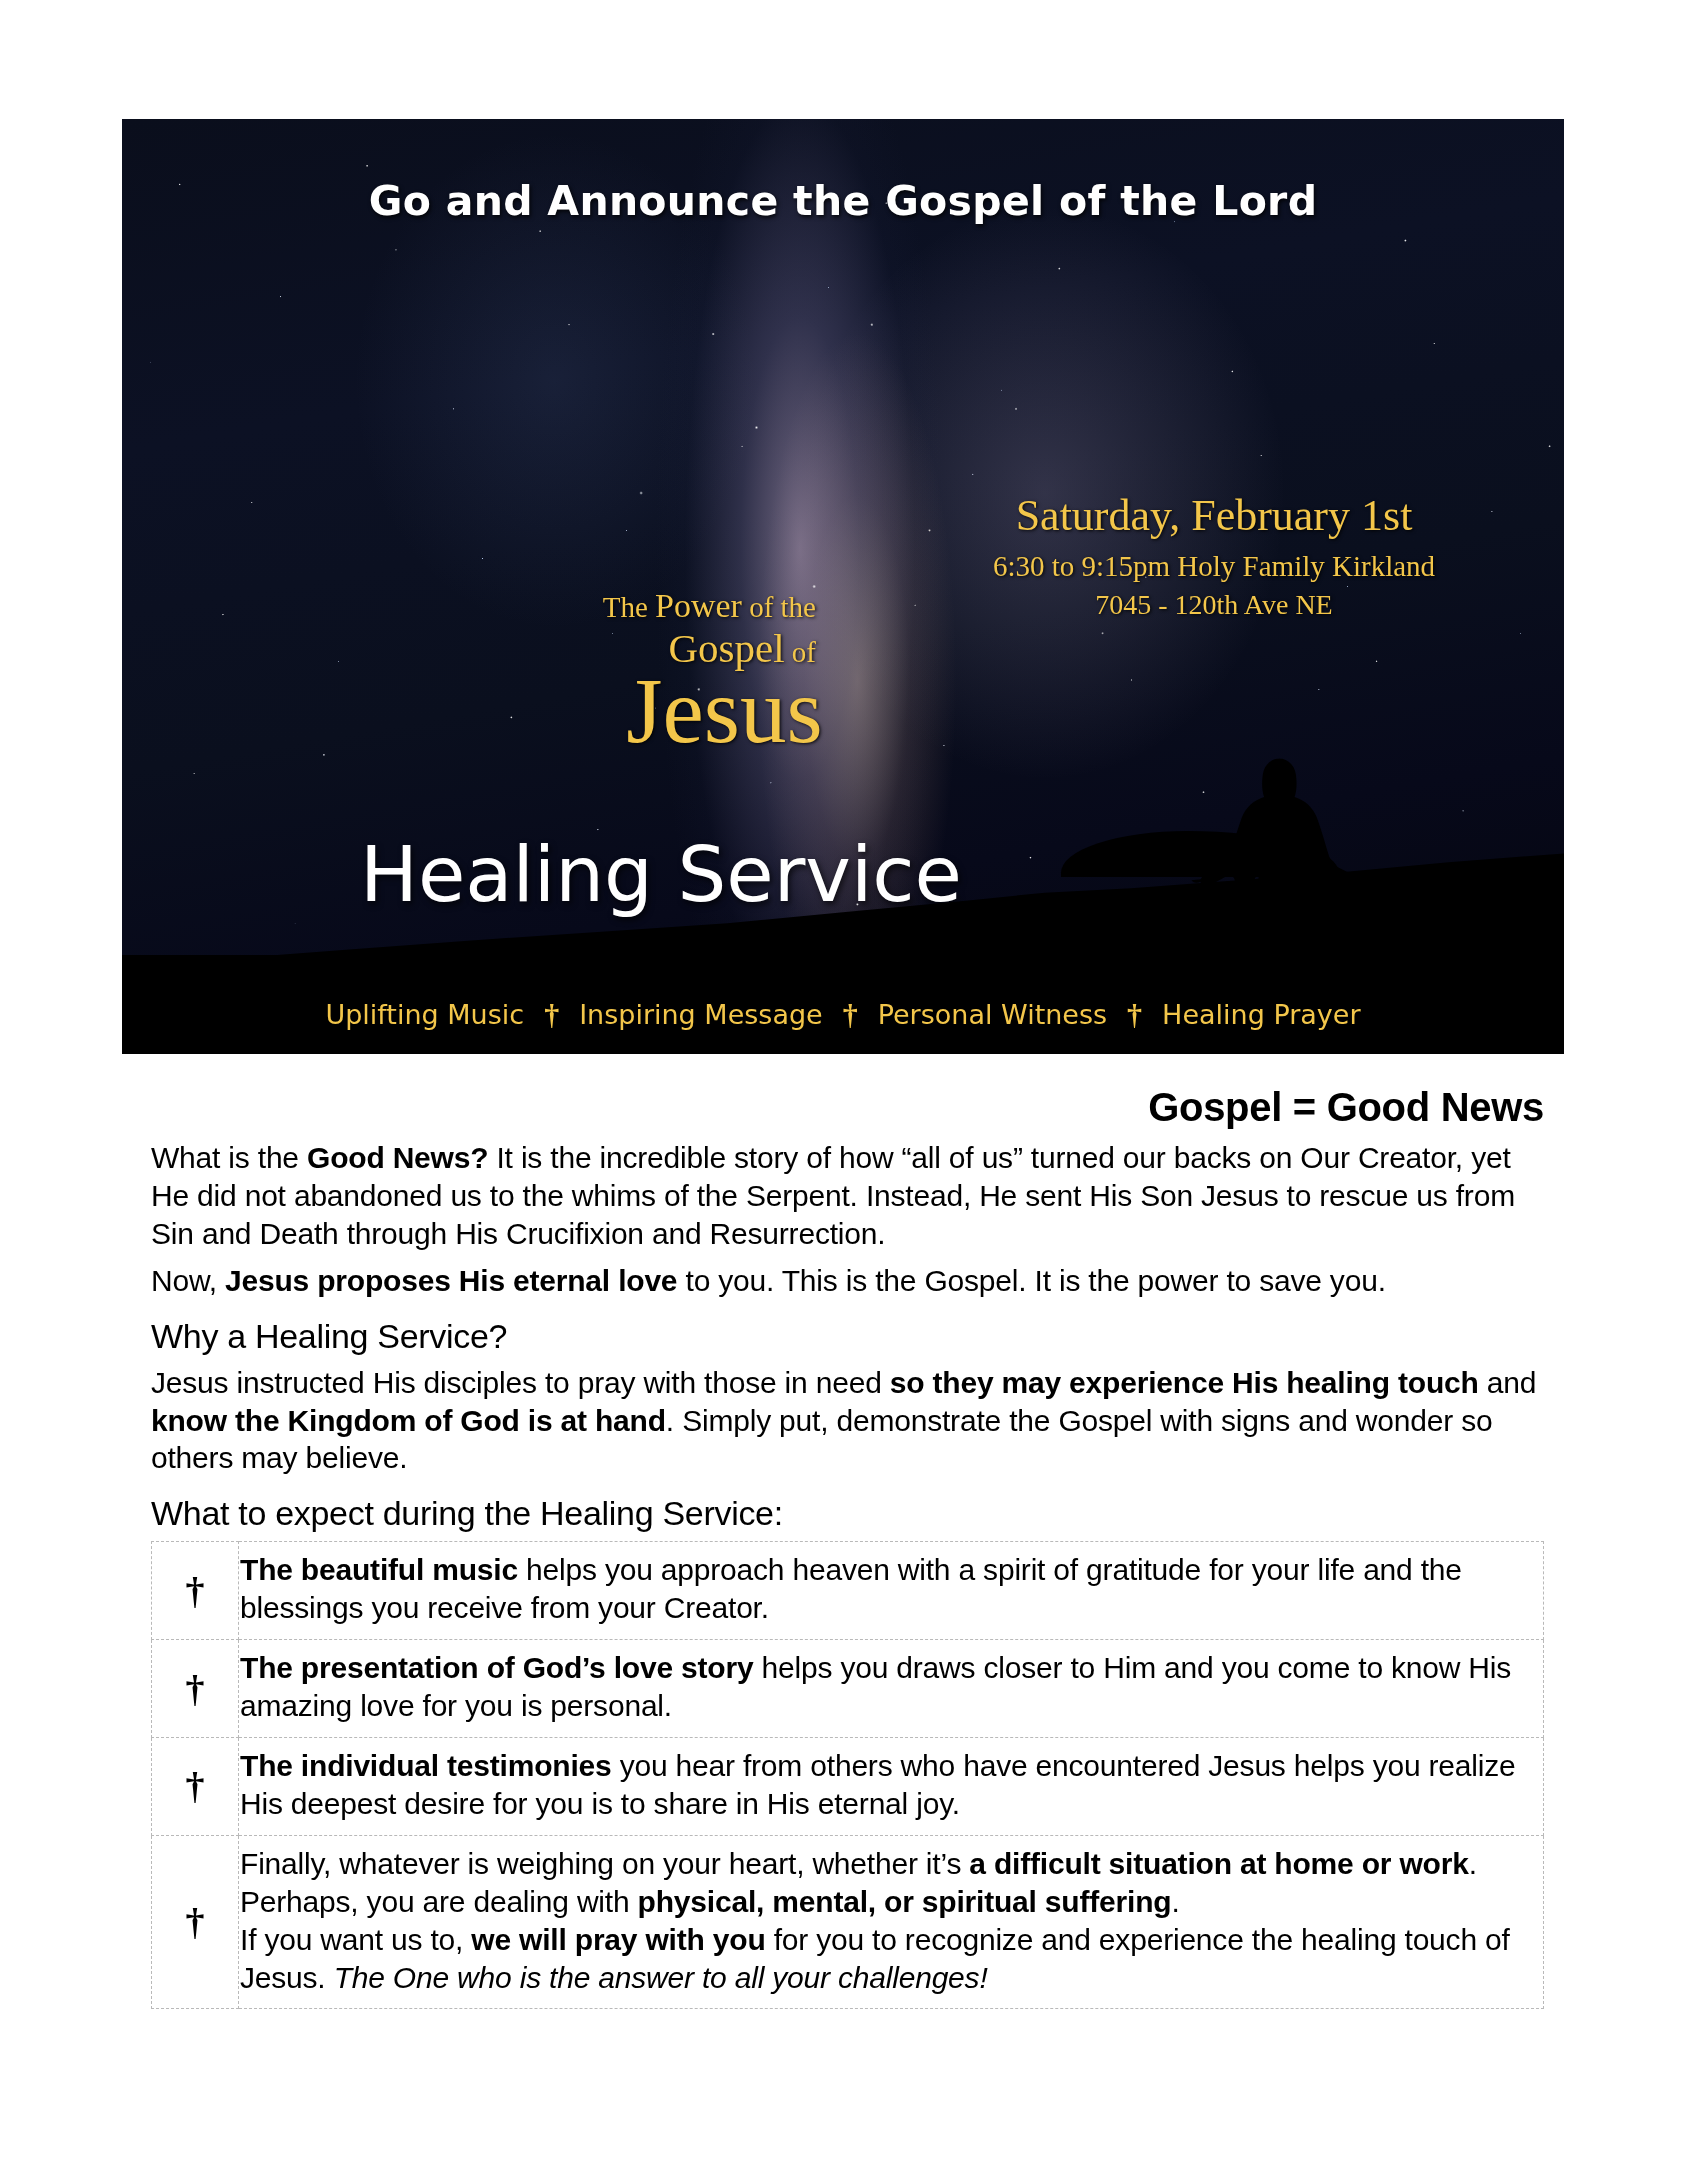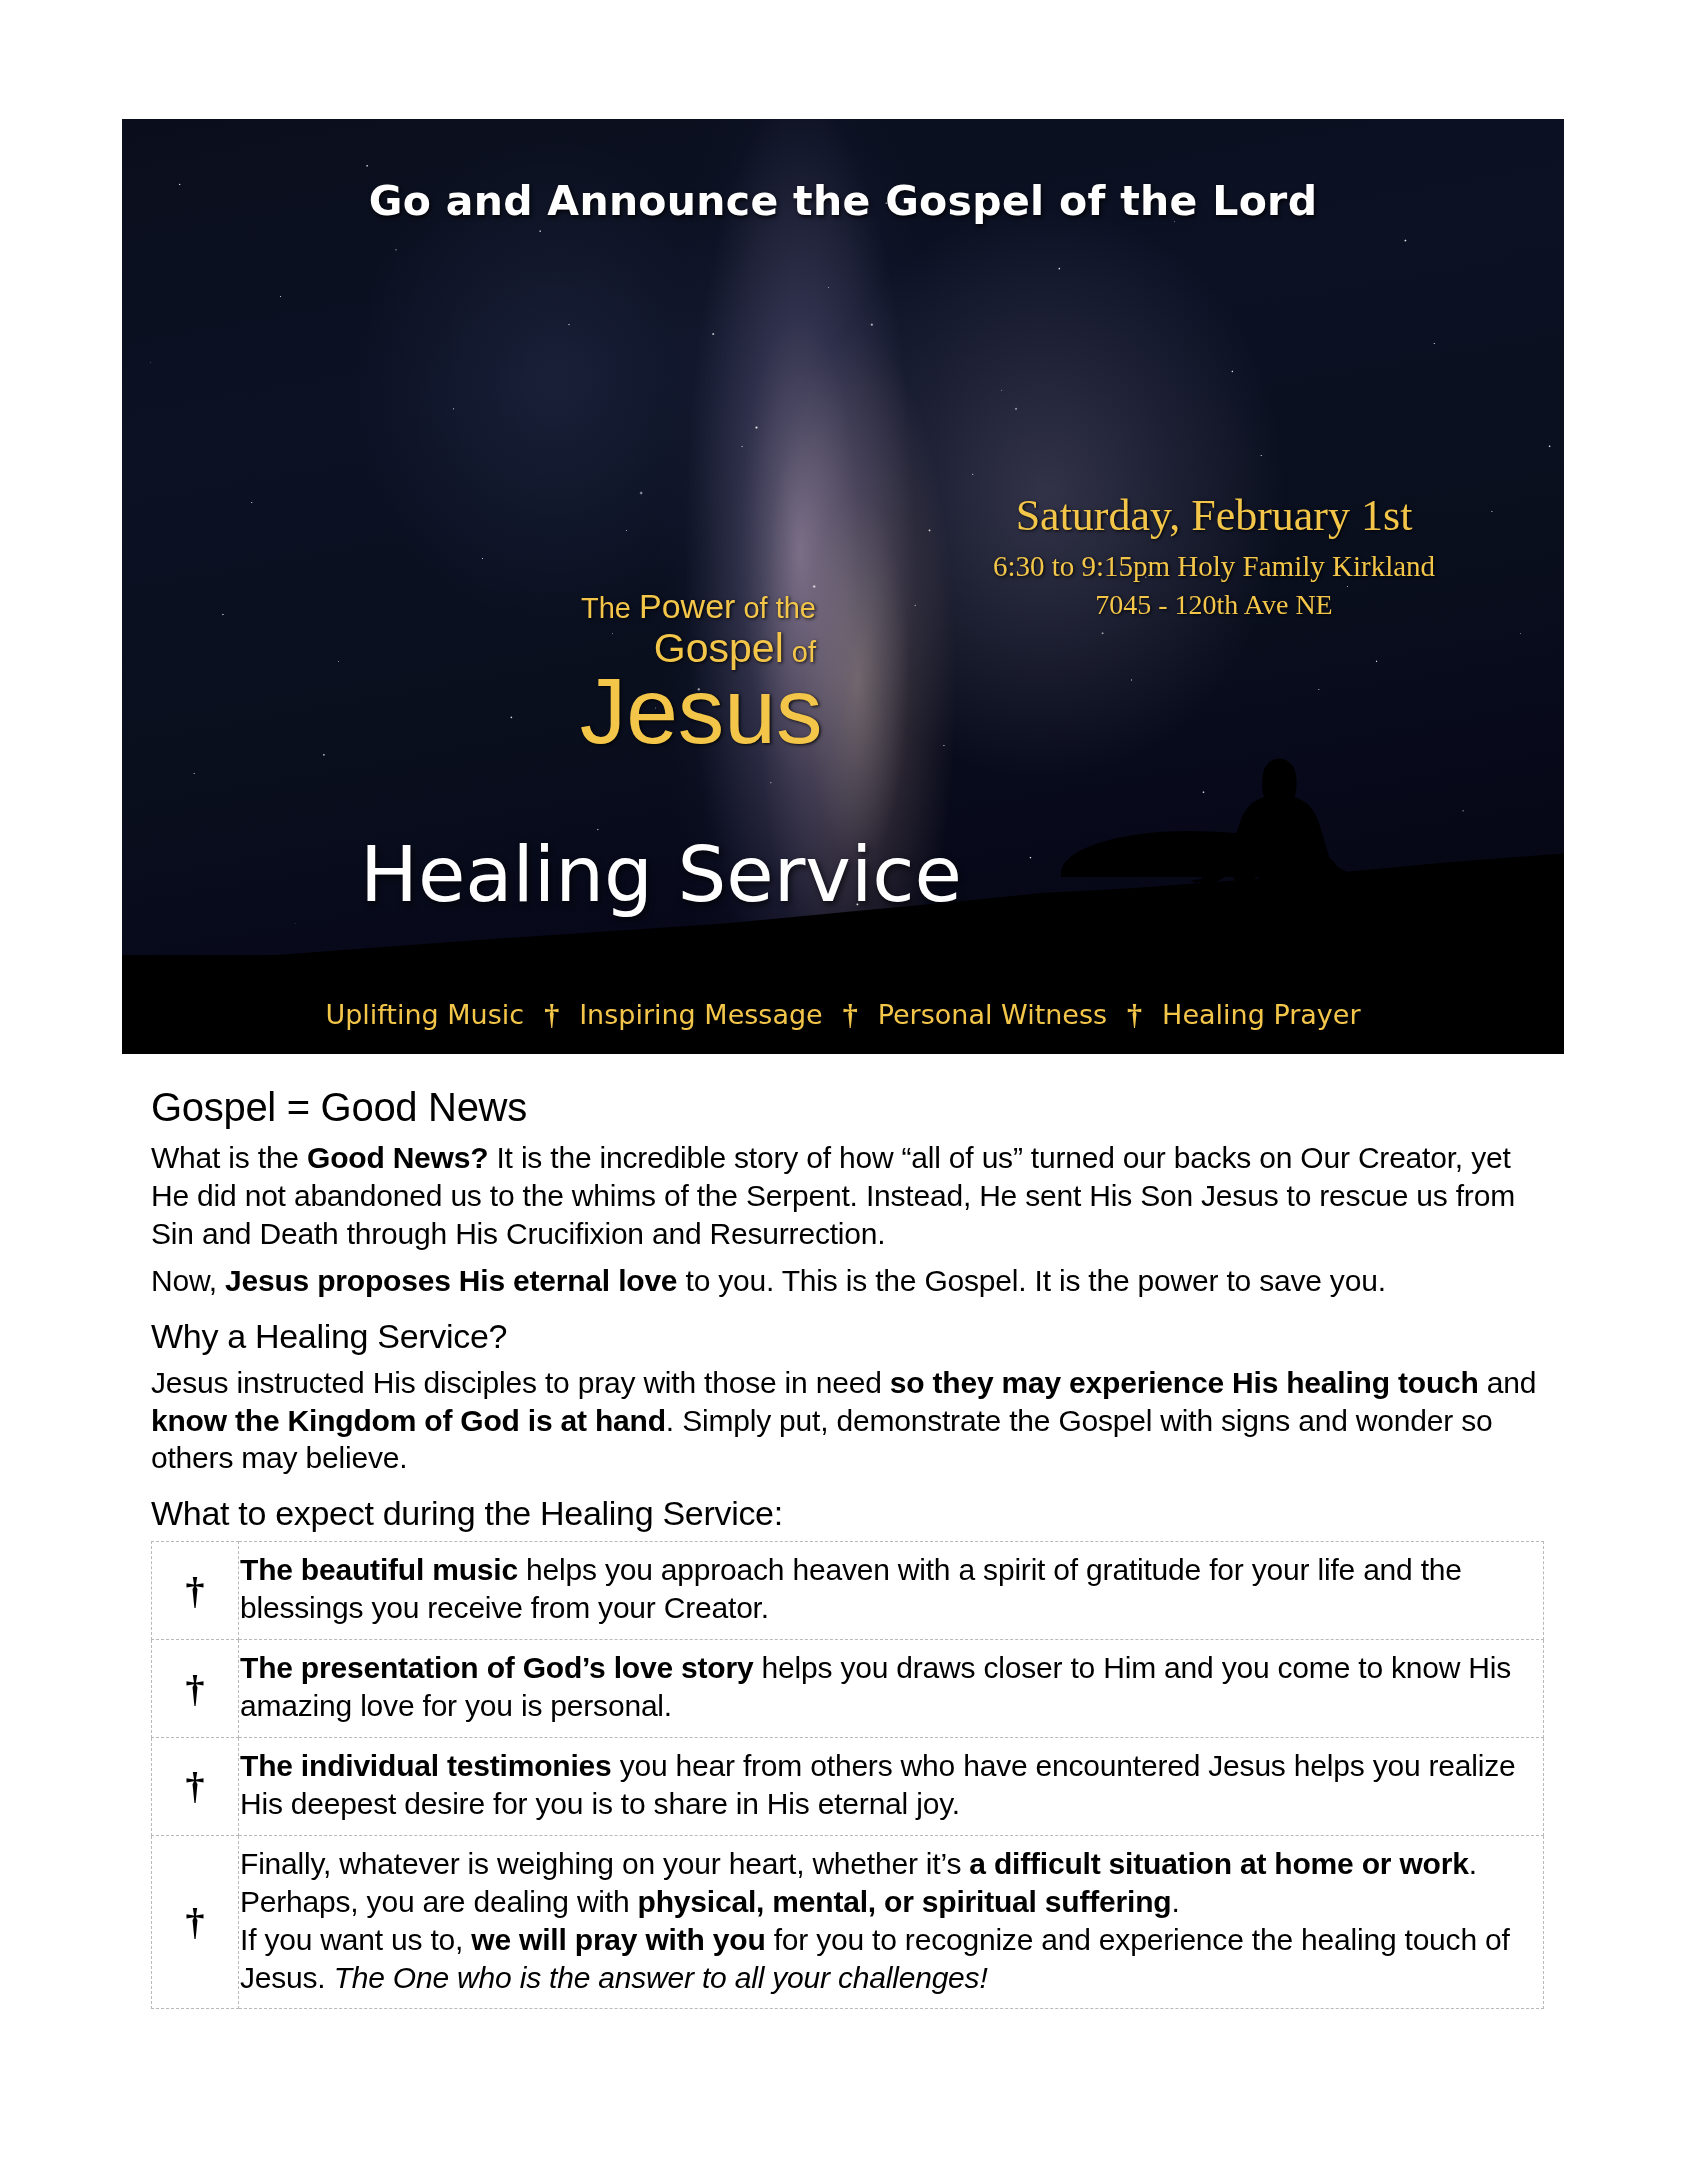--- a/index.html
+++ b/index.html
@@ -174,21 +174,21 @@
     margin-top: 6.6px;
     white-space: nowrap;
   }
 
   .power-block {
     position: absolute;
     left: 284px; top: 470px;
     width: 410px;
     text-align: right;
     color: #f3c64a;
-    font-family: Liberation Sans, sans-serif;
+    font-family: Liberation Serif, serif;
     text-shadow: 1.3px 1.3px 3.3px rgba(0,0,0,0.85);
   }
   .pb-line1 { font-size: 29px; line-height: 1.0; }
   .pb-line1 b { font-weight: 400; font-size: 34px; }
   .pb-line2 { font-size: 41px; line-height: 1.05; margin-top: 4px; }
   .pb-line2 .sm { font-size: 29px; }
   .pb-line3 {
     font-size: 93px;
     line-height: 0.95;
     margin-top: -2.6px;
@@ -226,23 +226,23 @@
   }
 
   
   .doc {
     position: absolute;
     left: 151px; top: 1085px;
     width: 1393px;
     font-family: "Liberation Sans", sans-serif;
   }
   .doc-title {
-    text-align: left;
+    text-align: right;
     font-size: 40px;
-    font-weight: 400;
+    font-weight: 700;
     margin: 0 0 9.3px 0;
     letter-spacing: -0.3px;
   }
   .para {
     font-size: 30px;
     line-height: 1.26;
     margin: 0 0 9.3px 0;
     letter-spacing: -0.2px;
   }
   .para b { font-weight: bold; }

